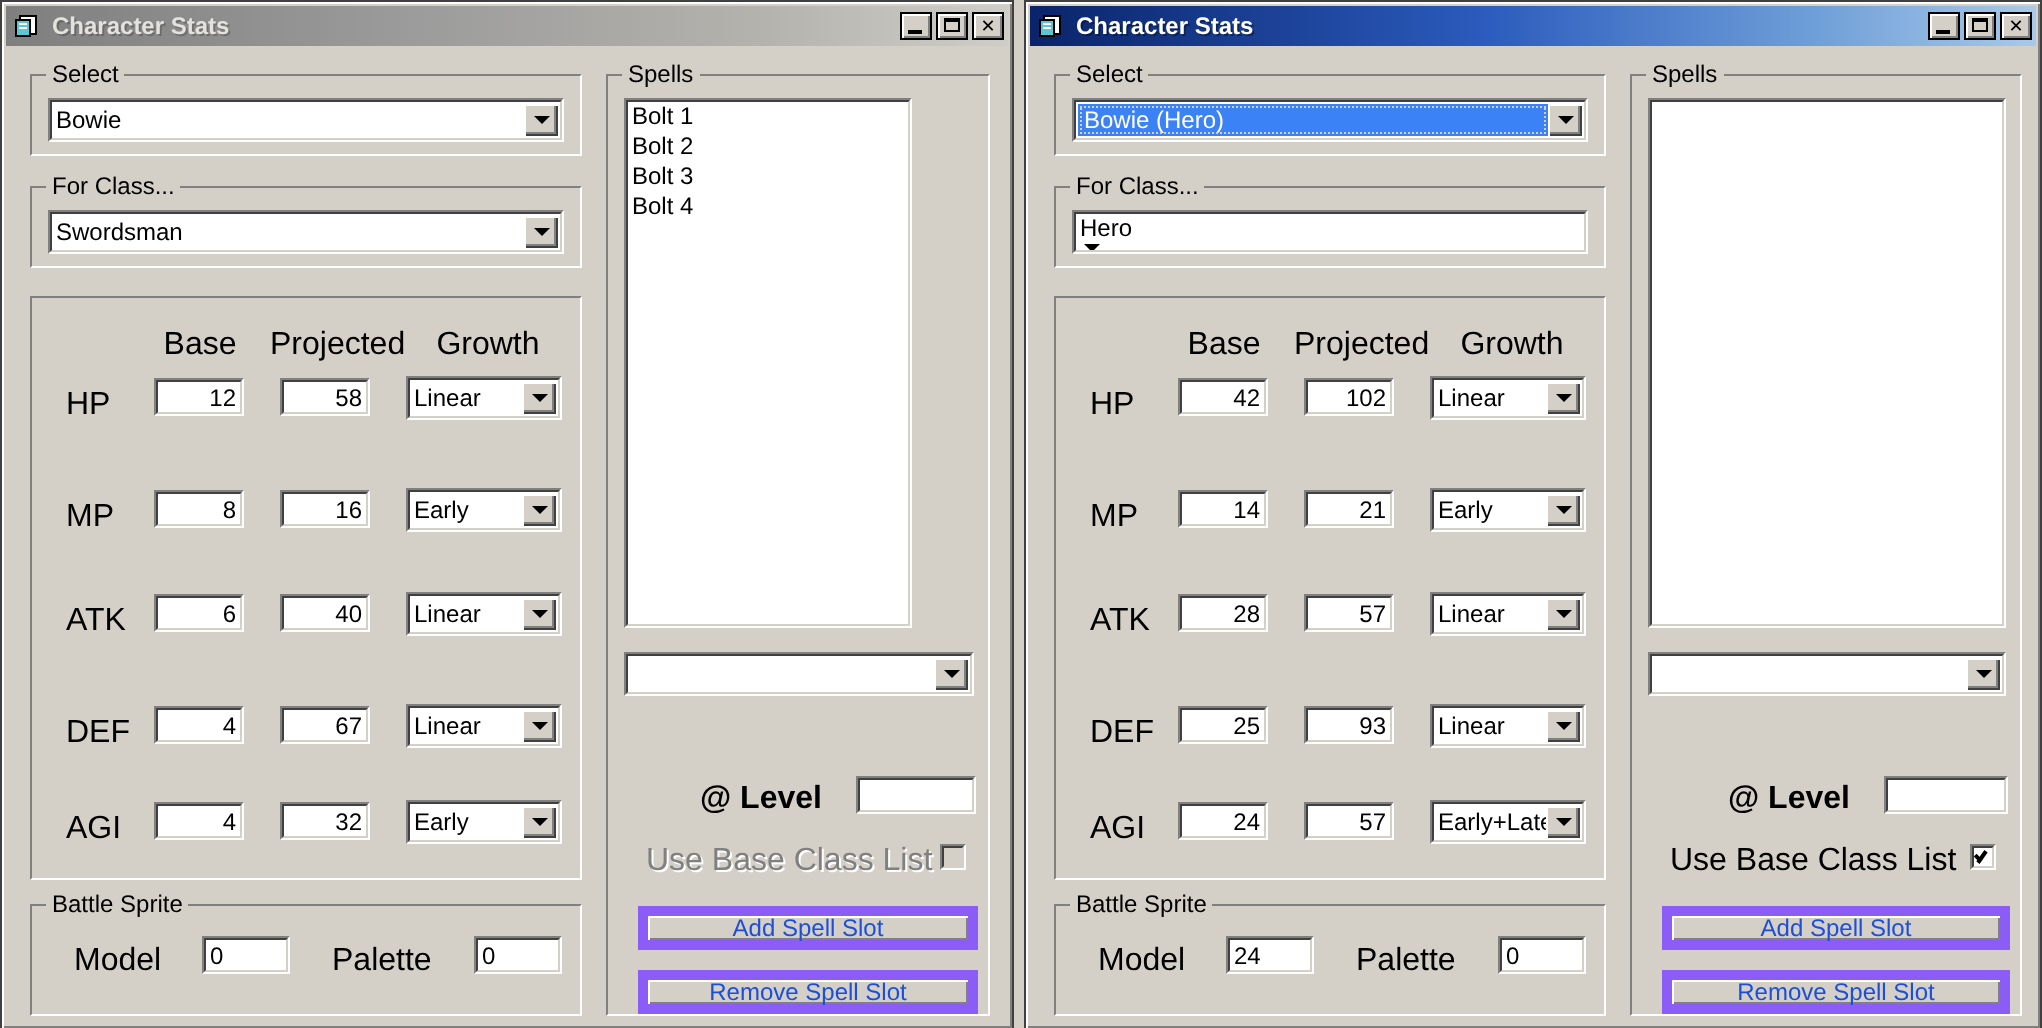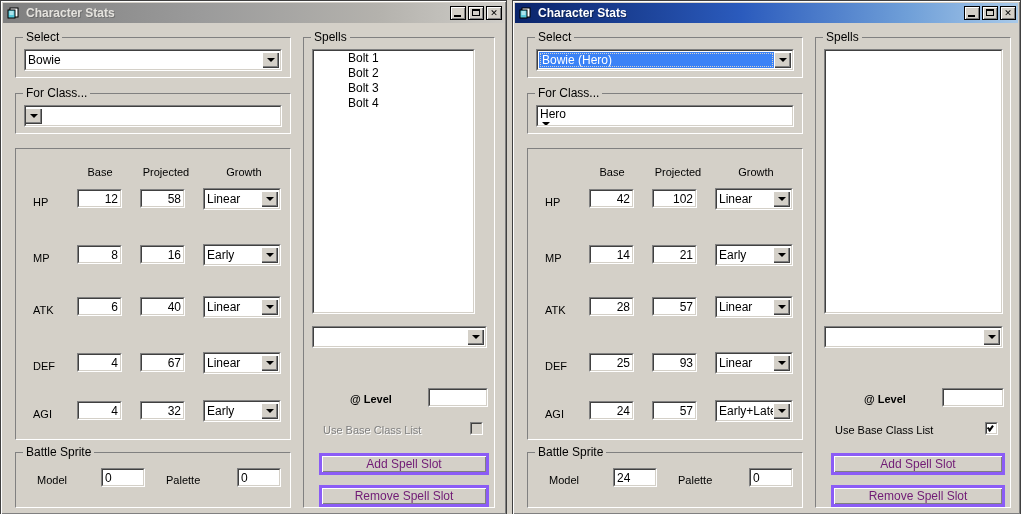--- a/index.html
+++ b/index.html
@@ -163,30 +163,30 @@
   }
   .list-item{
     font-size:12px;line-height:15px;padding:0 2px 0 3px;white-space:nowrap;
     position:relative;z-index:2;
   }
 
   
   .button{
     position:absolute;
     background:#d4d0c8;
-    border:3px solid #8b5cf6;
+    border:5px solid #8b5cf6;
     box-sizing:border-box;
     box-shadow:inset 1px 1px 0 #ffffff, inset -1px -1px 0 #808080;
     display:flex;align-items:center;justify-content:center;
     font-size:12px;cursor:default;
-    color:#701a75;
-  }
-
-  
-  .lbl{position:absolute;font-size:11px;white-space:nowrap;line-height:13px;}
+    color:#1d4ed8;
+  }
+
+  
+  .lbl{position:absolute;font-size:16px;white-space:nowrap;line-height:13px;}
   .lbl.bold{font-weight:bold;}
   .lbl.disabled{
     color:#808080;
     text-shadow:1px 1px 0 #ffffff;
   }
   .lbl.center{text-align:center;}
 
   
   .checkbox{
     position:absolute;width:13px;height:13px;
@@ -252,20 +252,21 @@
           <div class="combo-arrow">
               <span class="tri"></span>
             </div>
         </div>
       </div>
 
       <div class="groupbox" style="left:12px;top:64px;width:276px;height:47px;">
         <div class="gb-frame"></div>
         <div class="gb-label">For Class...</div>
         <div class="combo" style="left:9px;top:18px;width:258px;height:22px;">
+          <div class="combo-text">Swordsman</div>
           <div class="combo-arrow">
               <span class="tri"></span>
             </div>
         </div>
       </div>
 
       <div class="groupbox" style="left:12px;top:125px;width:276px;height:292px;">
         <div class="gb-frame" style="top:0;"></div>
 
         <div class="lbl center" style="left:60px;top:18px;width:50px;">Base</div>
@@ -329,21 +330,21 @@
         <div class="lbl" style="left:22px;top:28px;">Model</div>
         <div class="textbox" style="left:86px;top:22px;width:44px;height:19px;">0</div>
         <div class="lbl" style="left:151px;top:28px;">Palette</div>
         <div class="textbox" style="left:222px;top:22px;width:44px;height:19px;">0</div>
       </div>
 
       <div class="groupbox" style="left:300px;top:8px;width:192px;height:477px;">
         <div class="gb-frame"></div>
         <div class="gb-label">Spells</div>
 
-        <div class="listbox" style="left:9px;top:18px;width:163px;height:265px;padding-left:32px;">
+        <div class="listbox" style="left:9px;top:18px;width:144px;height:265px;">
           <div class="list-item">Bolt 1</div>
           <div class="list-item">Bolt 2</div>
           <div class="list-item">Bolt 3</div>
           <div class="list-item">Bolt 4</div>
         </div>
 
         <div class="combo" style="left:9px;top:295px;width:175px;height:22px;">
           <div class="combo-text"></div>
           <div class="combo-arrow">
               <span class="tri"></span>

